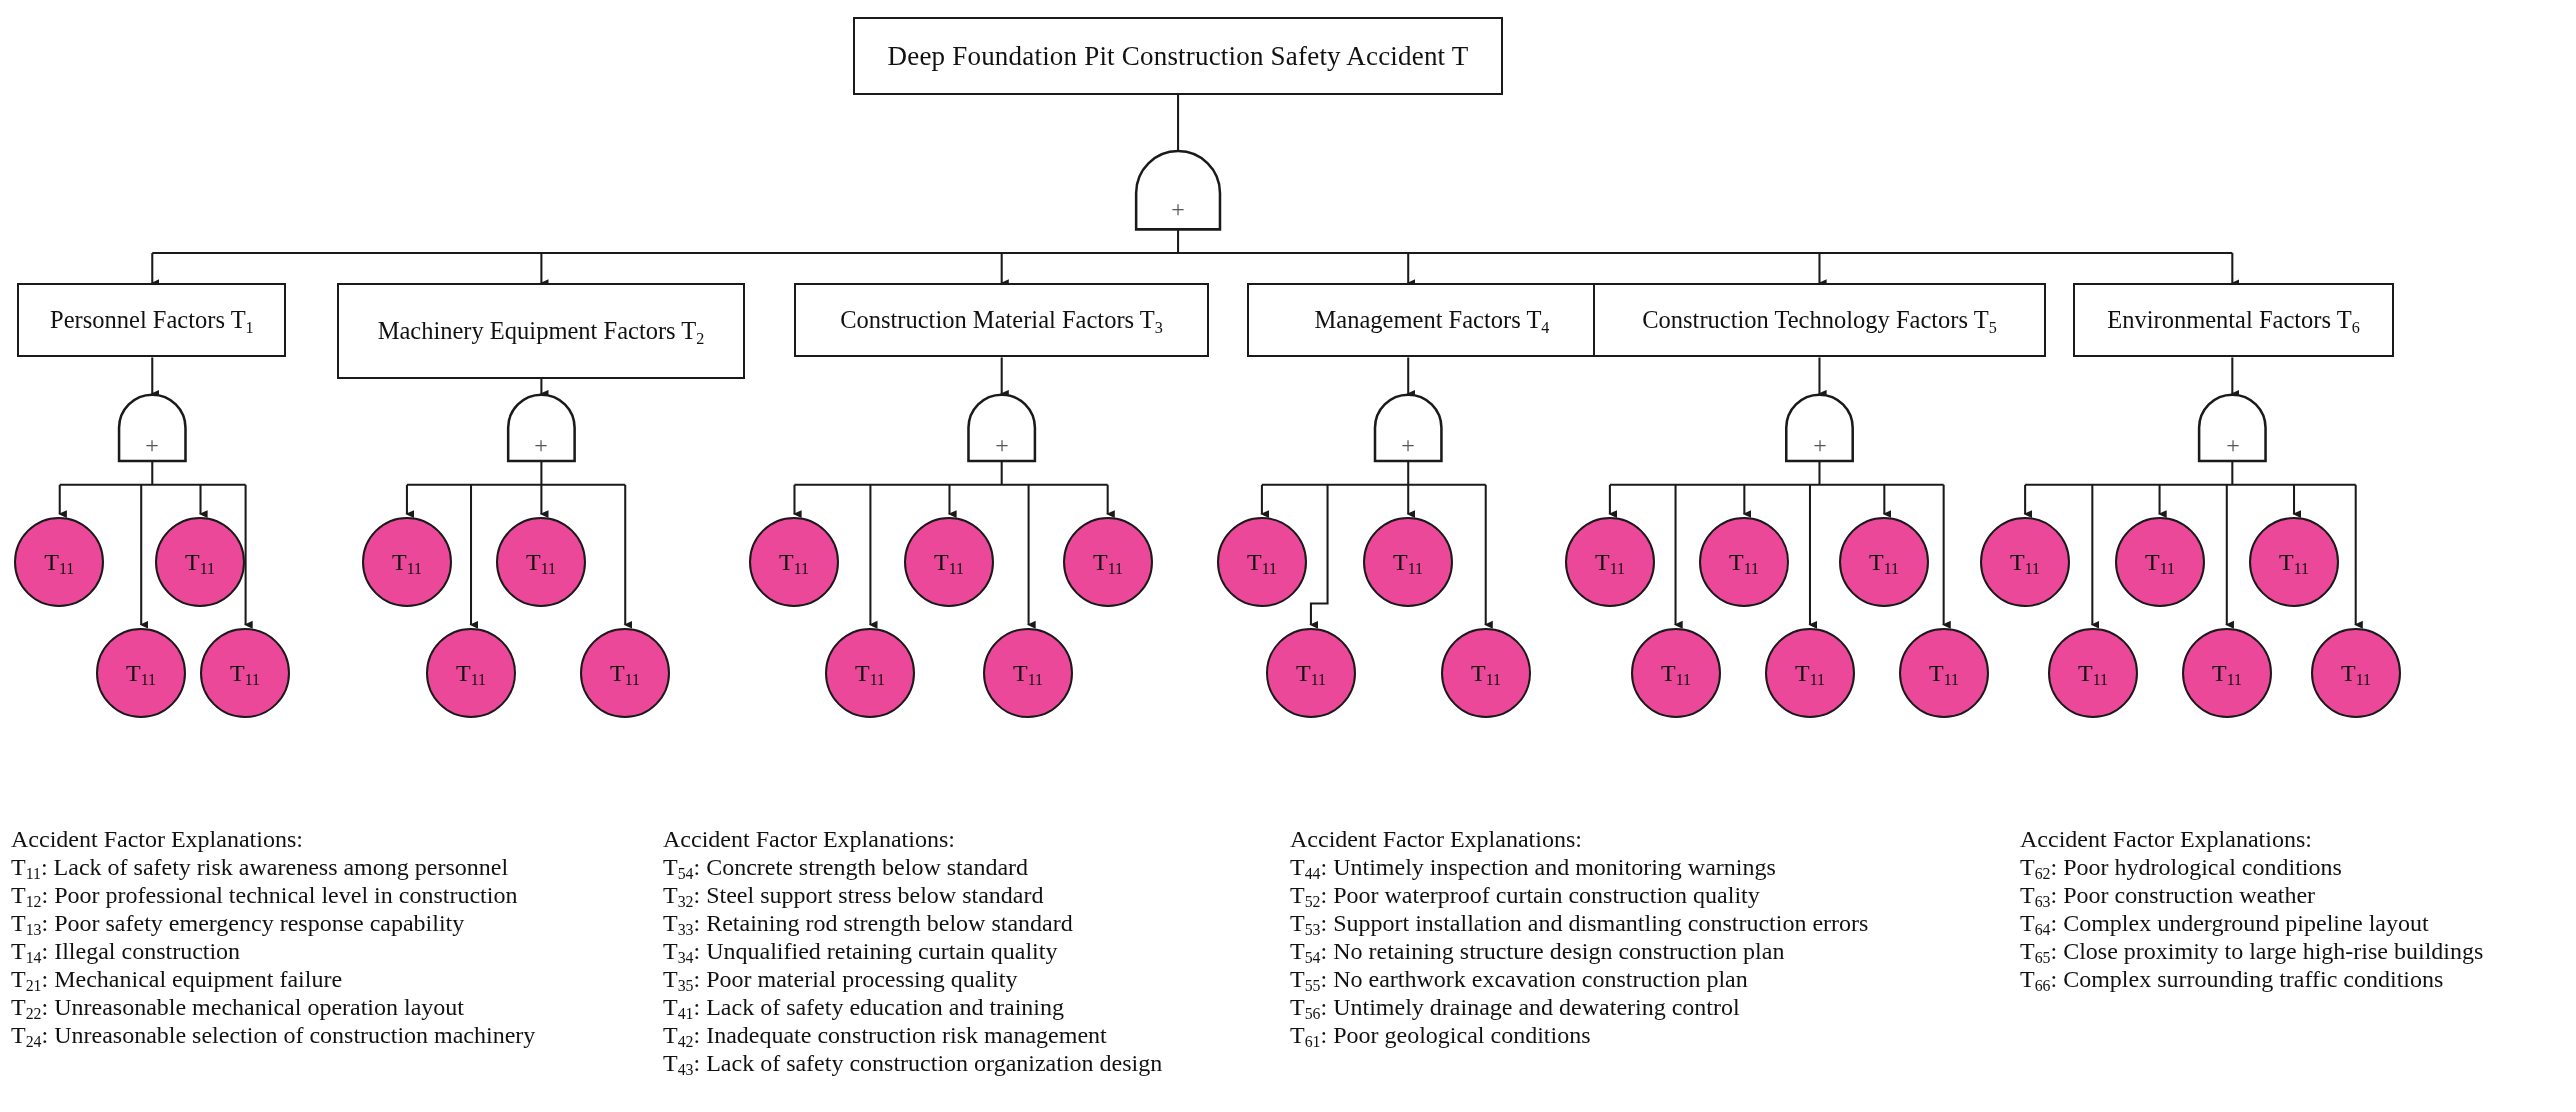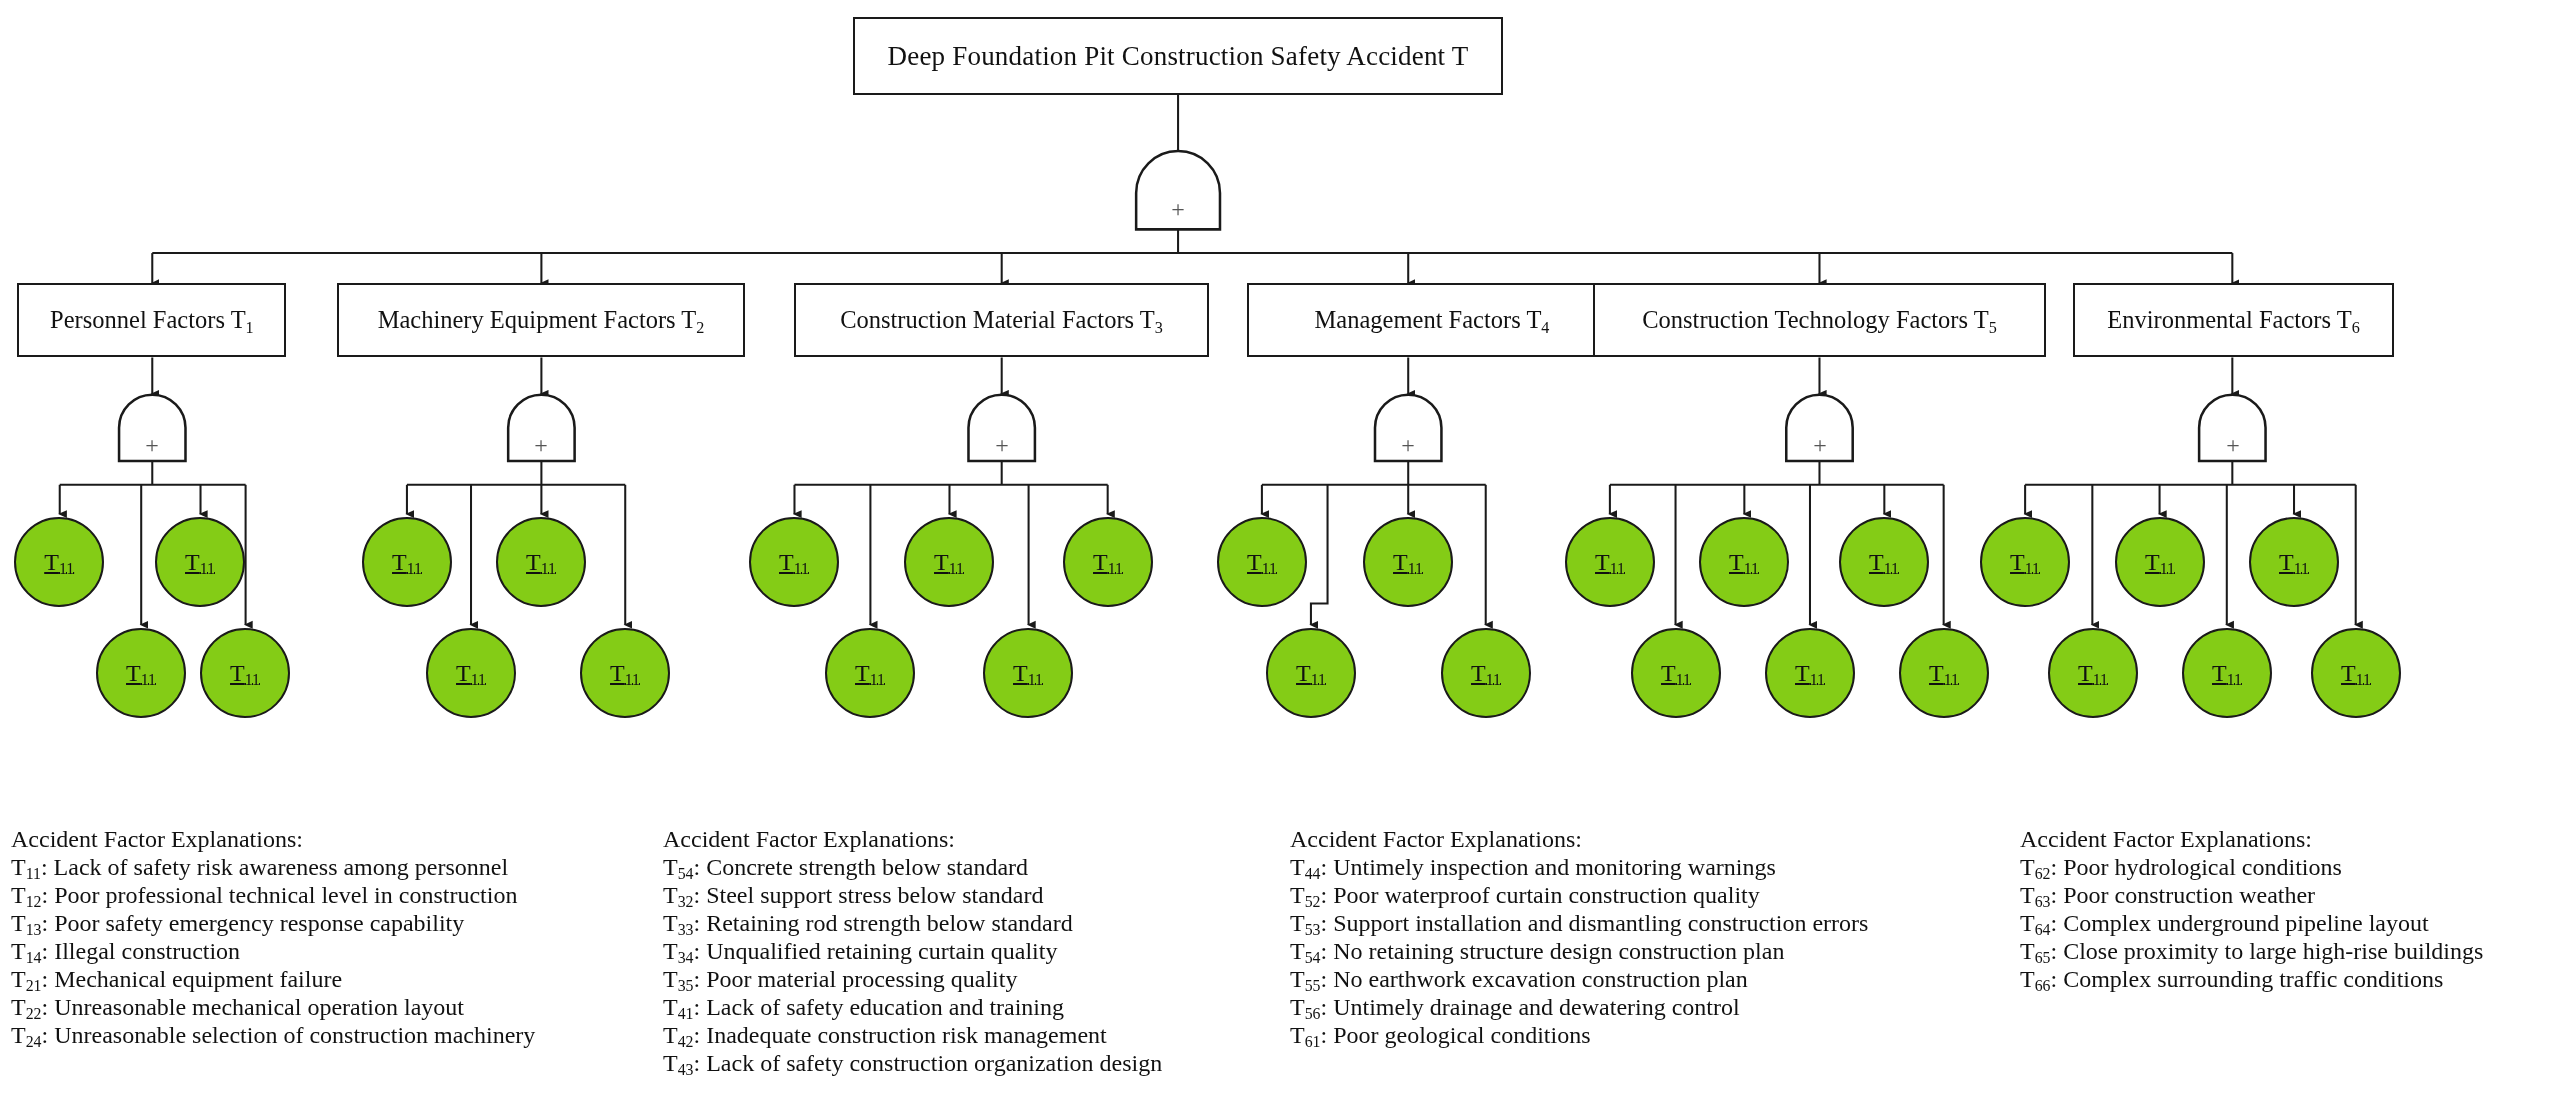--- a/index.html
+++ b/index.html
@@ -44,26 +44,25 @@
   }
   .mid-box {
     font-size: 24.5px;
     white-space: nowrap;
   }
   .basic-event {
     position: absolute;
     box-sizing: border-box;
     border: 2.4px solid #1a1a1a;
     border-radius: 50%;
-    background: #84cc16;
+    background: #ec4899;
     display: flex;
     align-items: center;
     justify-content: center;
     font-size: 24px;
-    text-decoration: underline;
   }
   .gate-symbol {
     position: absolute;
     left: 50%;
     top: 50%;
     transform: translate(-50%, -42%);
     font-size: 24px;
     color: #555555;
     line-height: 1;
     pointer-events: none;
@@ -182,21 +181,21 @@
   </svg>
 
   <div class="node-box" id="top-event" style="left:853px; top:17.4px; width:650px; height:78px;">
     <span>Deep Foundation Pit Construction Safety Accident T</span>
   </div>
   <span class="gate-symbol" style="left:1178px; top:207px;">+</span>
 
   <div class="node-box mid-box" style="left:17.4px; top:283px; width:269px; height:74px;">
     <span><span>Personnel Factors T</span><sub>1</sub></span>
   </div>
-  <div class="node-box mid-box" style="left:337px; top:283px; width:408px; height:74px;">
+  <div class="node-box mid-box" style="left:337px; top:283px; width:408px; height:96px;">
     <span><span>Machinery Equipment Factors T</span><sub>2</sub></span>
   </div>
   <div class="node-box mid-box" style="left:794px; top:283px; width:415px; height:74px;">
     <span><span>Construction Material Factors T</span><sub>3</sub></span>
   </div>
   <div class="node-box mid-box" style="left:1247px; top:283px; width:370px; height:74px;">
     <span><span>Management Factors T</span><sub>4</sub></span>
   </div>
   <div class="node-box mid-box" style="left:1593px; top:283px; width:453px; height:74px;">
     <span><span>Construction Technology Factors T</span><sub>5</sub></span>

